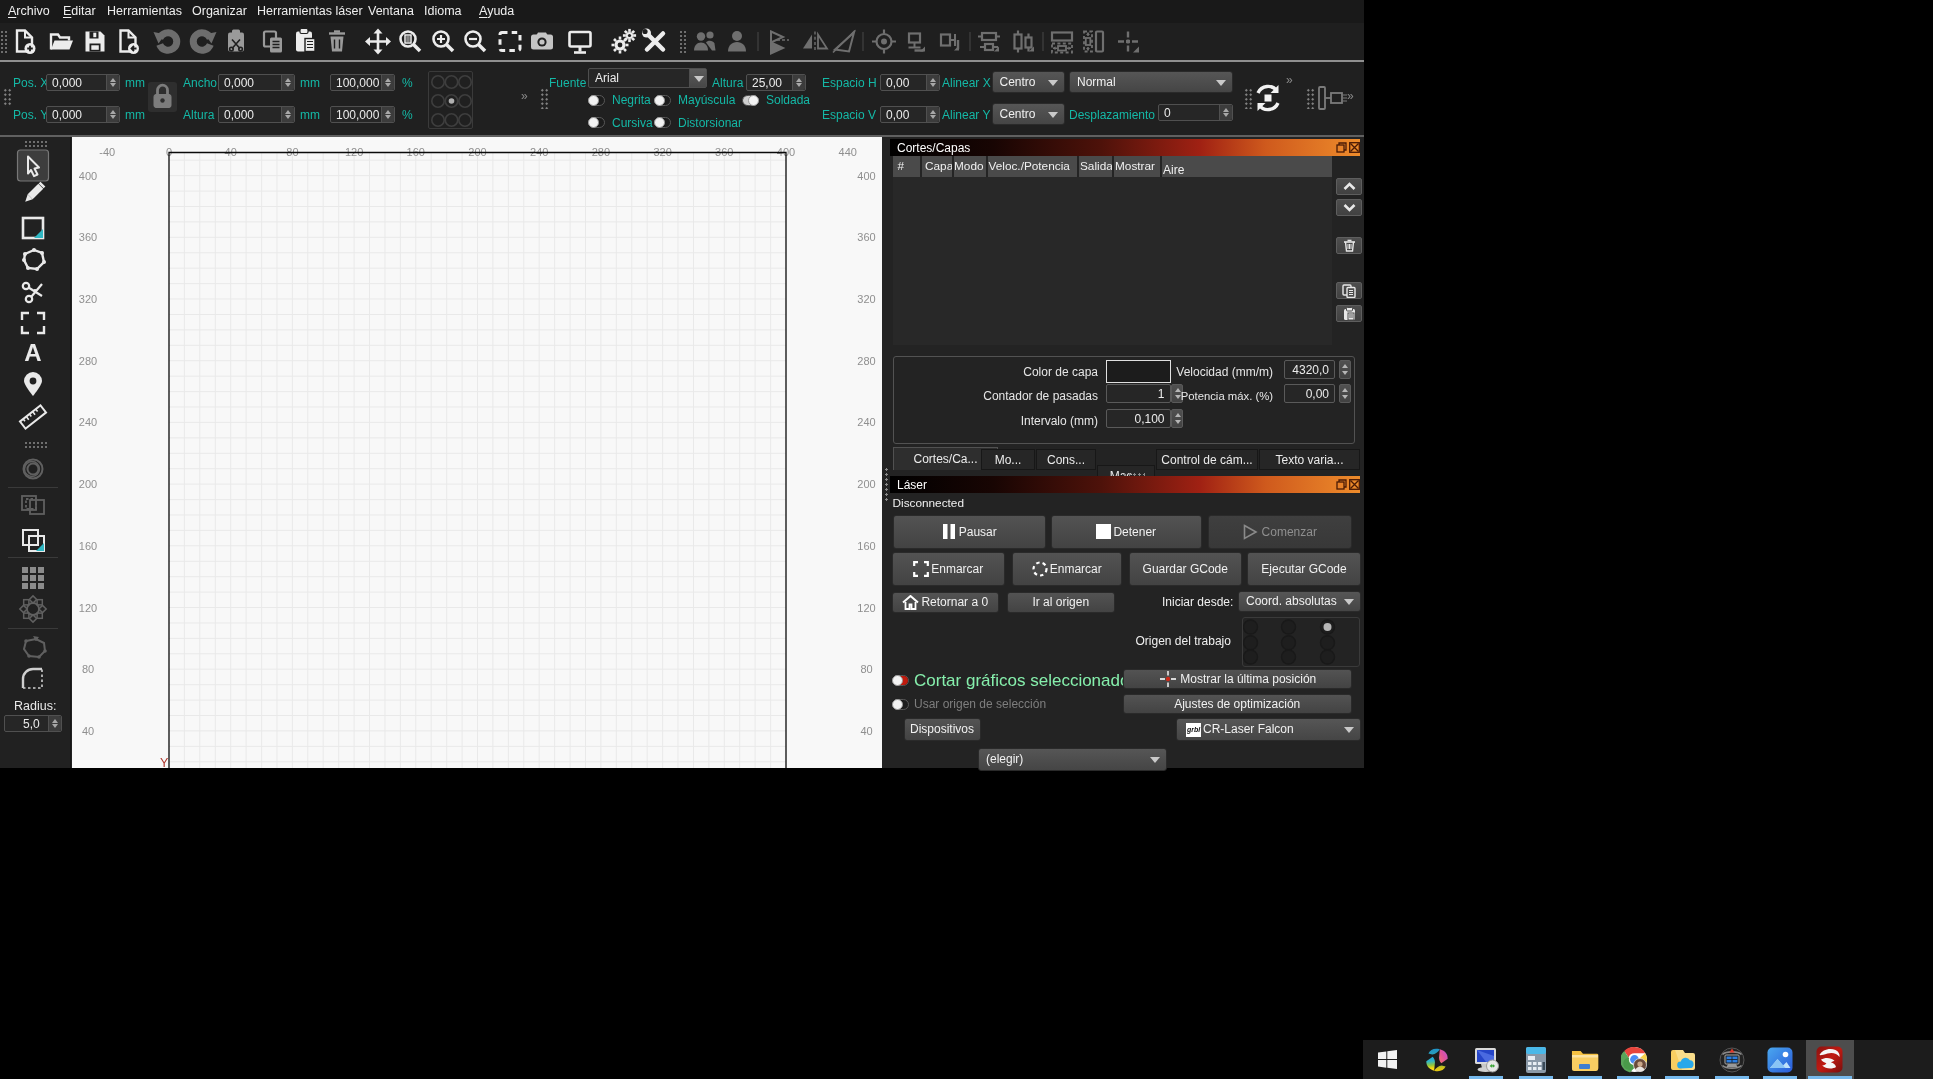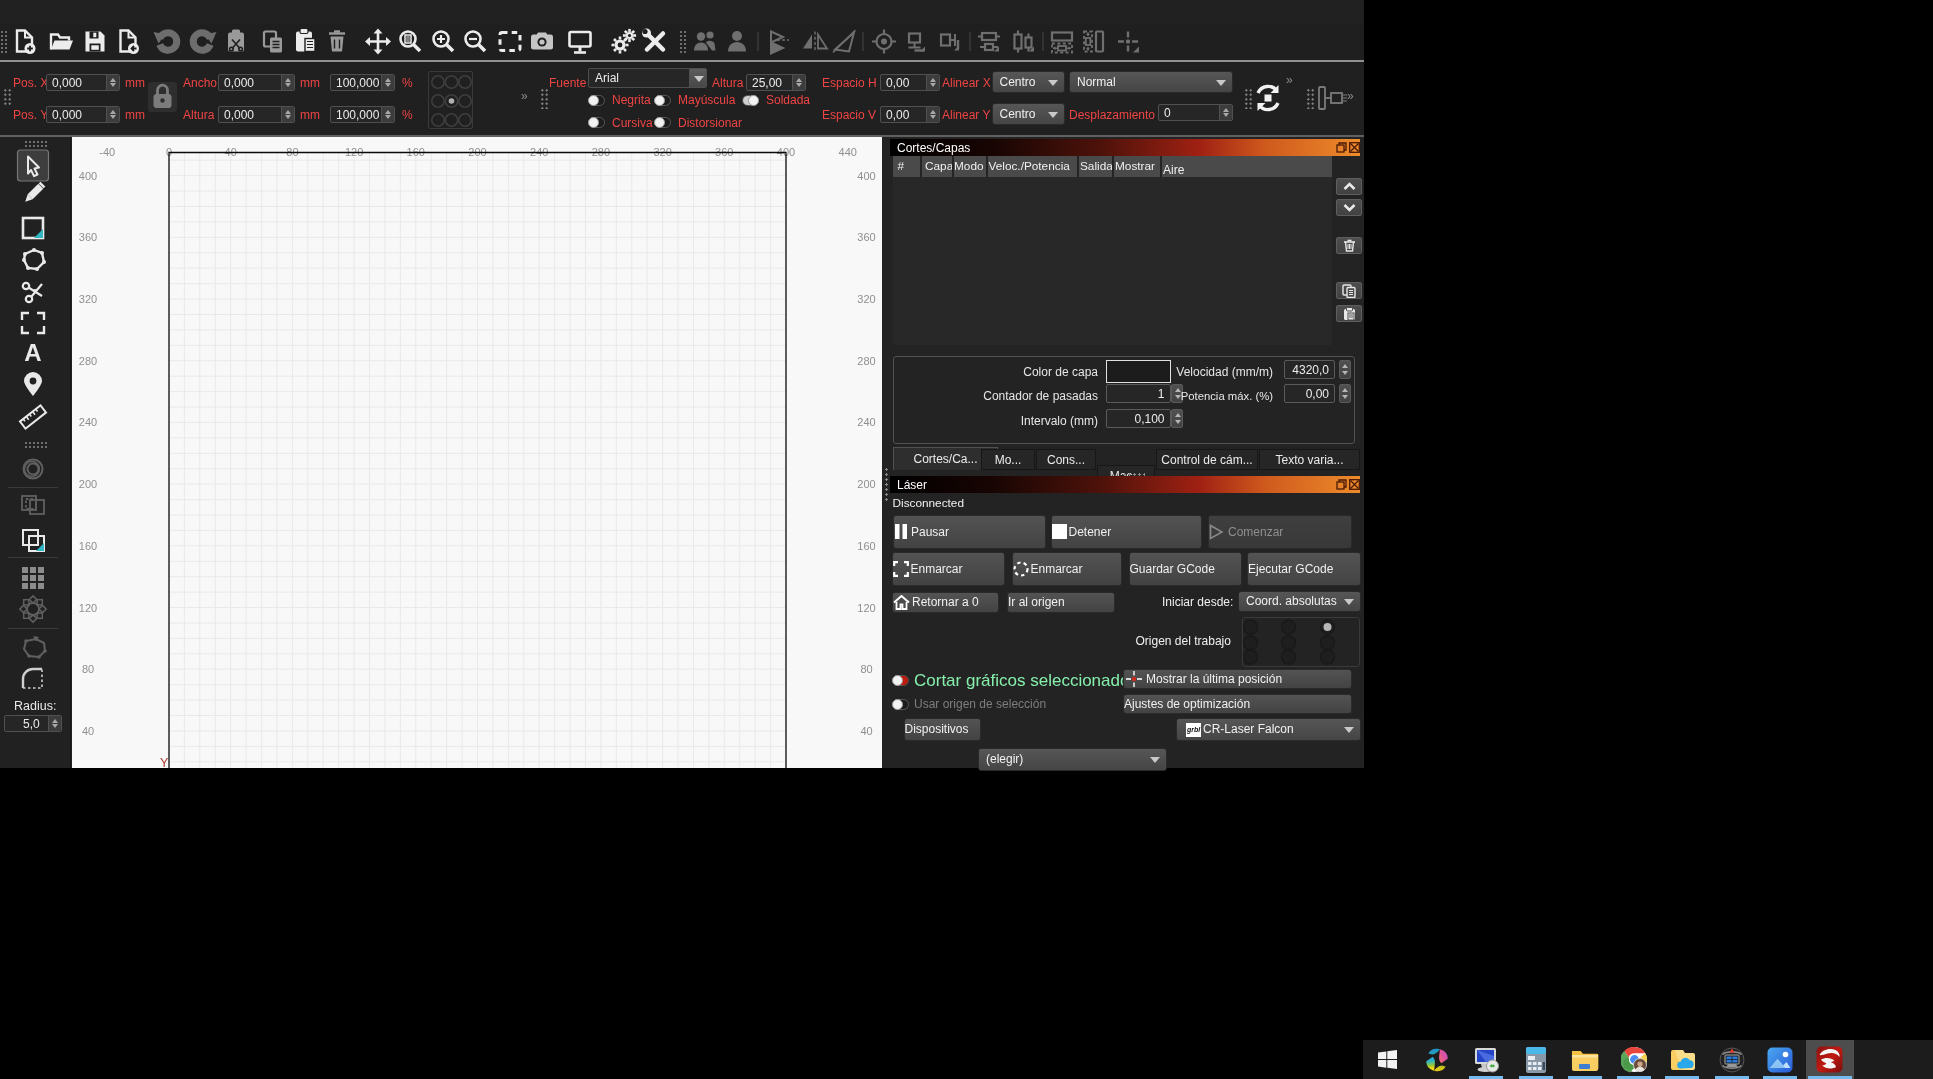--- a/index.html
+++ b/index.html
@@ -9,35 +9,35 @@
 #win{position:absolute;left:0;top:0;width:1364px;height:768px;background:#212121}
 
 #menubar{position:absolute;left:0;top:0;width:1364px;height:23px;background:#191919;color:#efefef;font-size:12.5px}
 #menubar span{position:absolute;top:4px}
 #menubar u{text-decoration:underline;text-underline-offset:2px}
 
 #tb1{position:absolute;left:0;top:23px;width:1364px;height:37px;background:#1f1f1f}
 #sep1{position:absolute;left:0;top:60px;width:1364px;height:1.5px;background:#909090}
 #propbar{position:absolute;left:0;top:62px;width:1364px;height:73px;background:#202020}
 #sep2{position:absolute;left:0;top:135px;width:1364px;height:1.5px;background:#606060}
-.lbl{position:absolute;color:#ef4444;font-size:12px;line-height:16px;white-space:nowrap}
+.lbl{position:absolute;color:#14b8a6;font-size:12px;line-height:16px;white-space:nowrap}
 
 .spin{position:absolute;background:#262626;border:1px solid #505050;border-radius:2px;color:#ececec;font-size:12px;height:17px}
 .spin .v{position:absolute;left:5px;top:1px;line-height:14px}
 .spin .ud{position:absolute;right:0;top:0;bottom:0;width:13px;background:#3c3c3c;border-left:1px solid #505050;border-radius:0 2px 2px 0}
 .spin .ud:before{content:"";position:absolute;left:3px;top:3px;border-left:3.5px solid transparent;border-right:3.5px solid transparent;border-bottom:4px solid #a8a8a8}
 .spin .ud:after{content:"";position:absolute;left:3px;bottom:3px;border-left:3.5px solid transparent;border-right:3.5px solid transparent;border-top:4px solid #a8a8a8}
 
 .tgl{position:absolute;width:17px;height:11px;background:#1c1c1c;border:1px solid #585858;border-radius:5.5px}
 .tgl .knob{position:absolute;left:-1px;top:-1px;width:11px;height:11px;background:#f2f2f2;border:1px solid #999;border-radius:50%}
 .tgl.on .knob{left:auto;right:-1px}
 .tgl.on .fill{position:absolute;left:0;top:0;bottom:0;width:9px;background:#cfcfcf;border-radius:5px 0 0 5px}
 .tgl.red .fill{background:#c11b0e}
 
-.btn{position:absolute;background:linear-gradient(#535353,#434343);border:1px solid #2a2a2a;border-radius:3px;color:#f1f1f1;font-size:12px;display:flex;align-items:center;justify-content:flex-start;white-space:nowrap}
+.btn{position:absolute;background:linear-gradient(#535353,#434343);border:1px solid #2a2a2a;border-radius:3px;color:#f1f1f1;font-size:12px;display:flex;align-items:center;justify-content:center;white-space:nowrap}
 .btn.dis{background:linear-gradient(#3f3f3f,#383838);color:#7c7c7c}
 .drop{position:absolute;background:linear-gradient(#565656,#454545);border:1px solid #2a2a2a;border-radius:3px;color:#f1f1f1;font-size:12px;white-space:nowrap}
 .drop .t{position:absolute;left:7px;top:50%;transform:translateY(-50%)}
 .drop .ar{position:absolute;right:6px;top:50%;margin-top:-2px;border-left:5px solid transparent;border-right:5px solid transparent;border-top:6px solid #c9c9c9}
 
 .gripv{position:absolute;width:5px;background-image:radial-gradient(circle,#8a8a8a 1px,transparent 1.2px);background-size:5px 5px}
 .griph{position:absolute;height:5px;background-image:radial-gradient(circle,#8a8a8a 1px,transparent 1.2px);background-size:5px 5px}
 .grip2{position:absolute;width:9px;background-image:radial-gradient(circle,#8a8a8a 1px,transparent 1.2px);background-size:4.5px 4.5px}
 
 #palette{position:absolute;left:0;top:137px;width:71px;height:631px;background:#212121;border-right:1.5px solid #161616}
@@ -55,20 +55,30 @@
 .sqbtn{position:absolute;width:26px;height:17px;background:linear-gradient(#4e4e4e,#414141);border:1px solid #5e5e5e;border-radius:2px;display:flex;align-items:center;justify-content:center}
 
 #taskbar{position:absolute;left:1363px;top:1040px;width:570px;height:39px;background:#1c1c1c}
 .tbicon{position:absolute;top:0;width:46px;height:39px;display:flex;align-items:center;justify-content:center}
 .tbline{position:absolute;top:36px;height:3px;background:#76b9ed}
 </style>
 </head>
 <body>
 <div id="scr">
  <div id="win">
+  <div id="menubar">
+    <span style="left:8px"><u>A</u>rchivo</span>
+    <span style="left:63px"><u>E</u>ditar</span>
+    <span style="left:107px">Herramientas</span>
+    <span style="left:192px">Organizar</span>
+    <span style="left:257px">Herramientas láser</span>
+    <span style="left:368px">Ventana</span>
+    <span style="left:424px">Idioma</span>
+    <span style="left:479px"><u>A</u>yuda</span>
+  </div>
   <div id="tb1">
         <svg width="1366" height="37" viewBox="0 0 1366 37" style="position:absolute;left:0;top:0">
           <g fill="#8a8a8a">
             <g transform="translate(2,9)">
               <circle cx="0" cy="0" r="1"></circle>
               <circle cx="0" cy="4" r="1"></circle>
               <circle cx="0" cy="8" r="1"></circle>
               <circle cx="0" cy="12" r="1"></circle>
               <circle cx="0" cy="16" r="1"></circle>
               <circle cx="0" cy="20" r="1"></circle>

